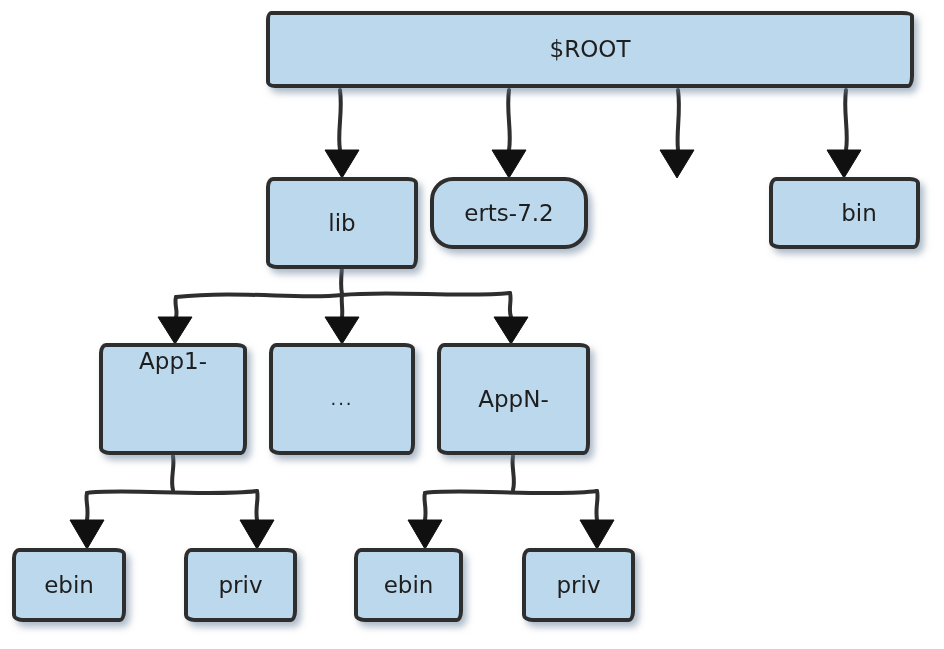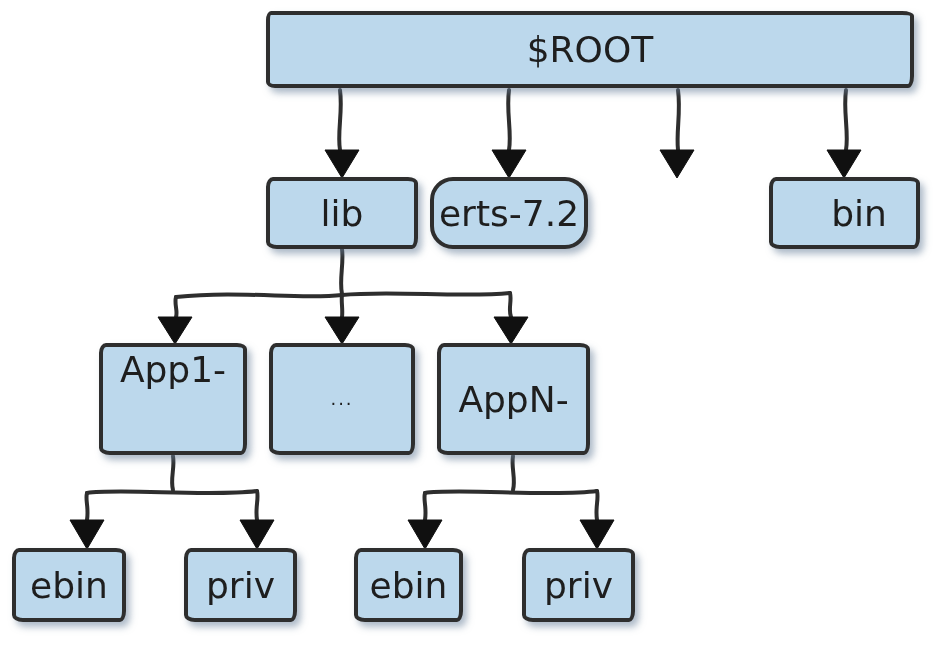--- a/index.html
+++ b/index.html
@@ -18,26 +18,26 @@
   }
   svg.edges{position:absolute;left:0;top:0;width:944px;height:649px;}
   svg.edges path{fill:none;stroke:var(--box-border);stroke-width:4;stroke-linecap:round;stroke-linejoin:round;}
   svg.edges polygon{fill:var(--arrow);stroke:var(--arrow);stroke-width:1;}
   .node{
     position:absolute;box-sizing:border-box;
     background:var(--box-fill);
     border:4px solid var(--box-border);
     display:flex;align-items:center;justify-content:center;flex-direction:column;
     box-shadow:4px 5px 7px rgba(105,130,155,.55);
-    font-size:36px;line-height:1.25;text-align:center;
+    font-size:23px;line-height:1.25;text-align:center;
   }
   
   .node{border-radius:7px 10px 6px 11px / 10px 6px 11px 7px;}
   .n-root    {left:266px;top:11px; width:648px;height:77px; border-radius:5px 12px 6px 9px / 9px 5px 12px 6px;}
-  .n-lib     {left:266px;top:177px;width:152px;height:72px;}
+  .n-lib     {left:266px;top:177px;width:152px;height:92px;}
   .n-erts    {left:430px;top:177px;width:158px;height:72px;border-radius:23px;}
   .n-releases{left:599px;top:177px;width:156px;height:72px;}
   .n-bin     {left:769px;top:177px;width:151px;height:72px;padding-left:29px;}
   .n-app1    {left:99px; top:343px;width:148px;height:112px;justify-content:space-between;}
   .n-dots    {left:269px;top:343px;width:146px;height:112px;font-size:18px;letter-spacing:2px;}
   .n-appn    {left:437px;top:343px;width:153px;height:112px;gap:48px;}
   .n-ebin1   {left:12px; top:548px;width:114px;height:74px;}
   .n-priv1   {left:184px;top:548px;width:113px;height:74px;}
   .n-ebin2   {left:354px;top:548px;width:109px;height:74px;}
   .n-priv2   {left:522px;top:548px;width:113px;height:74px;}

